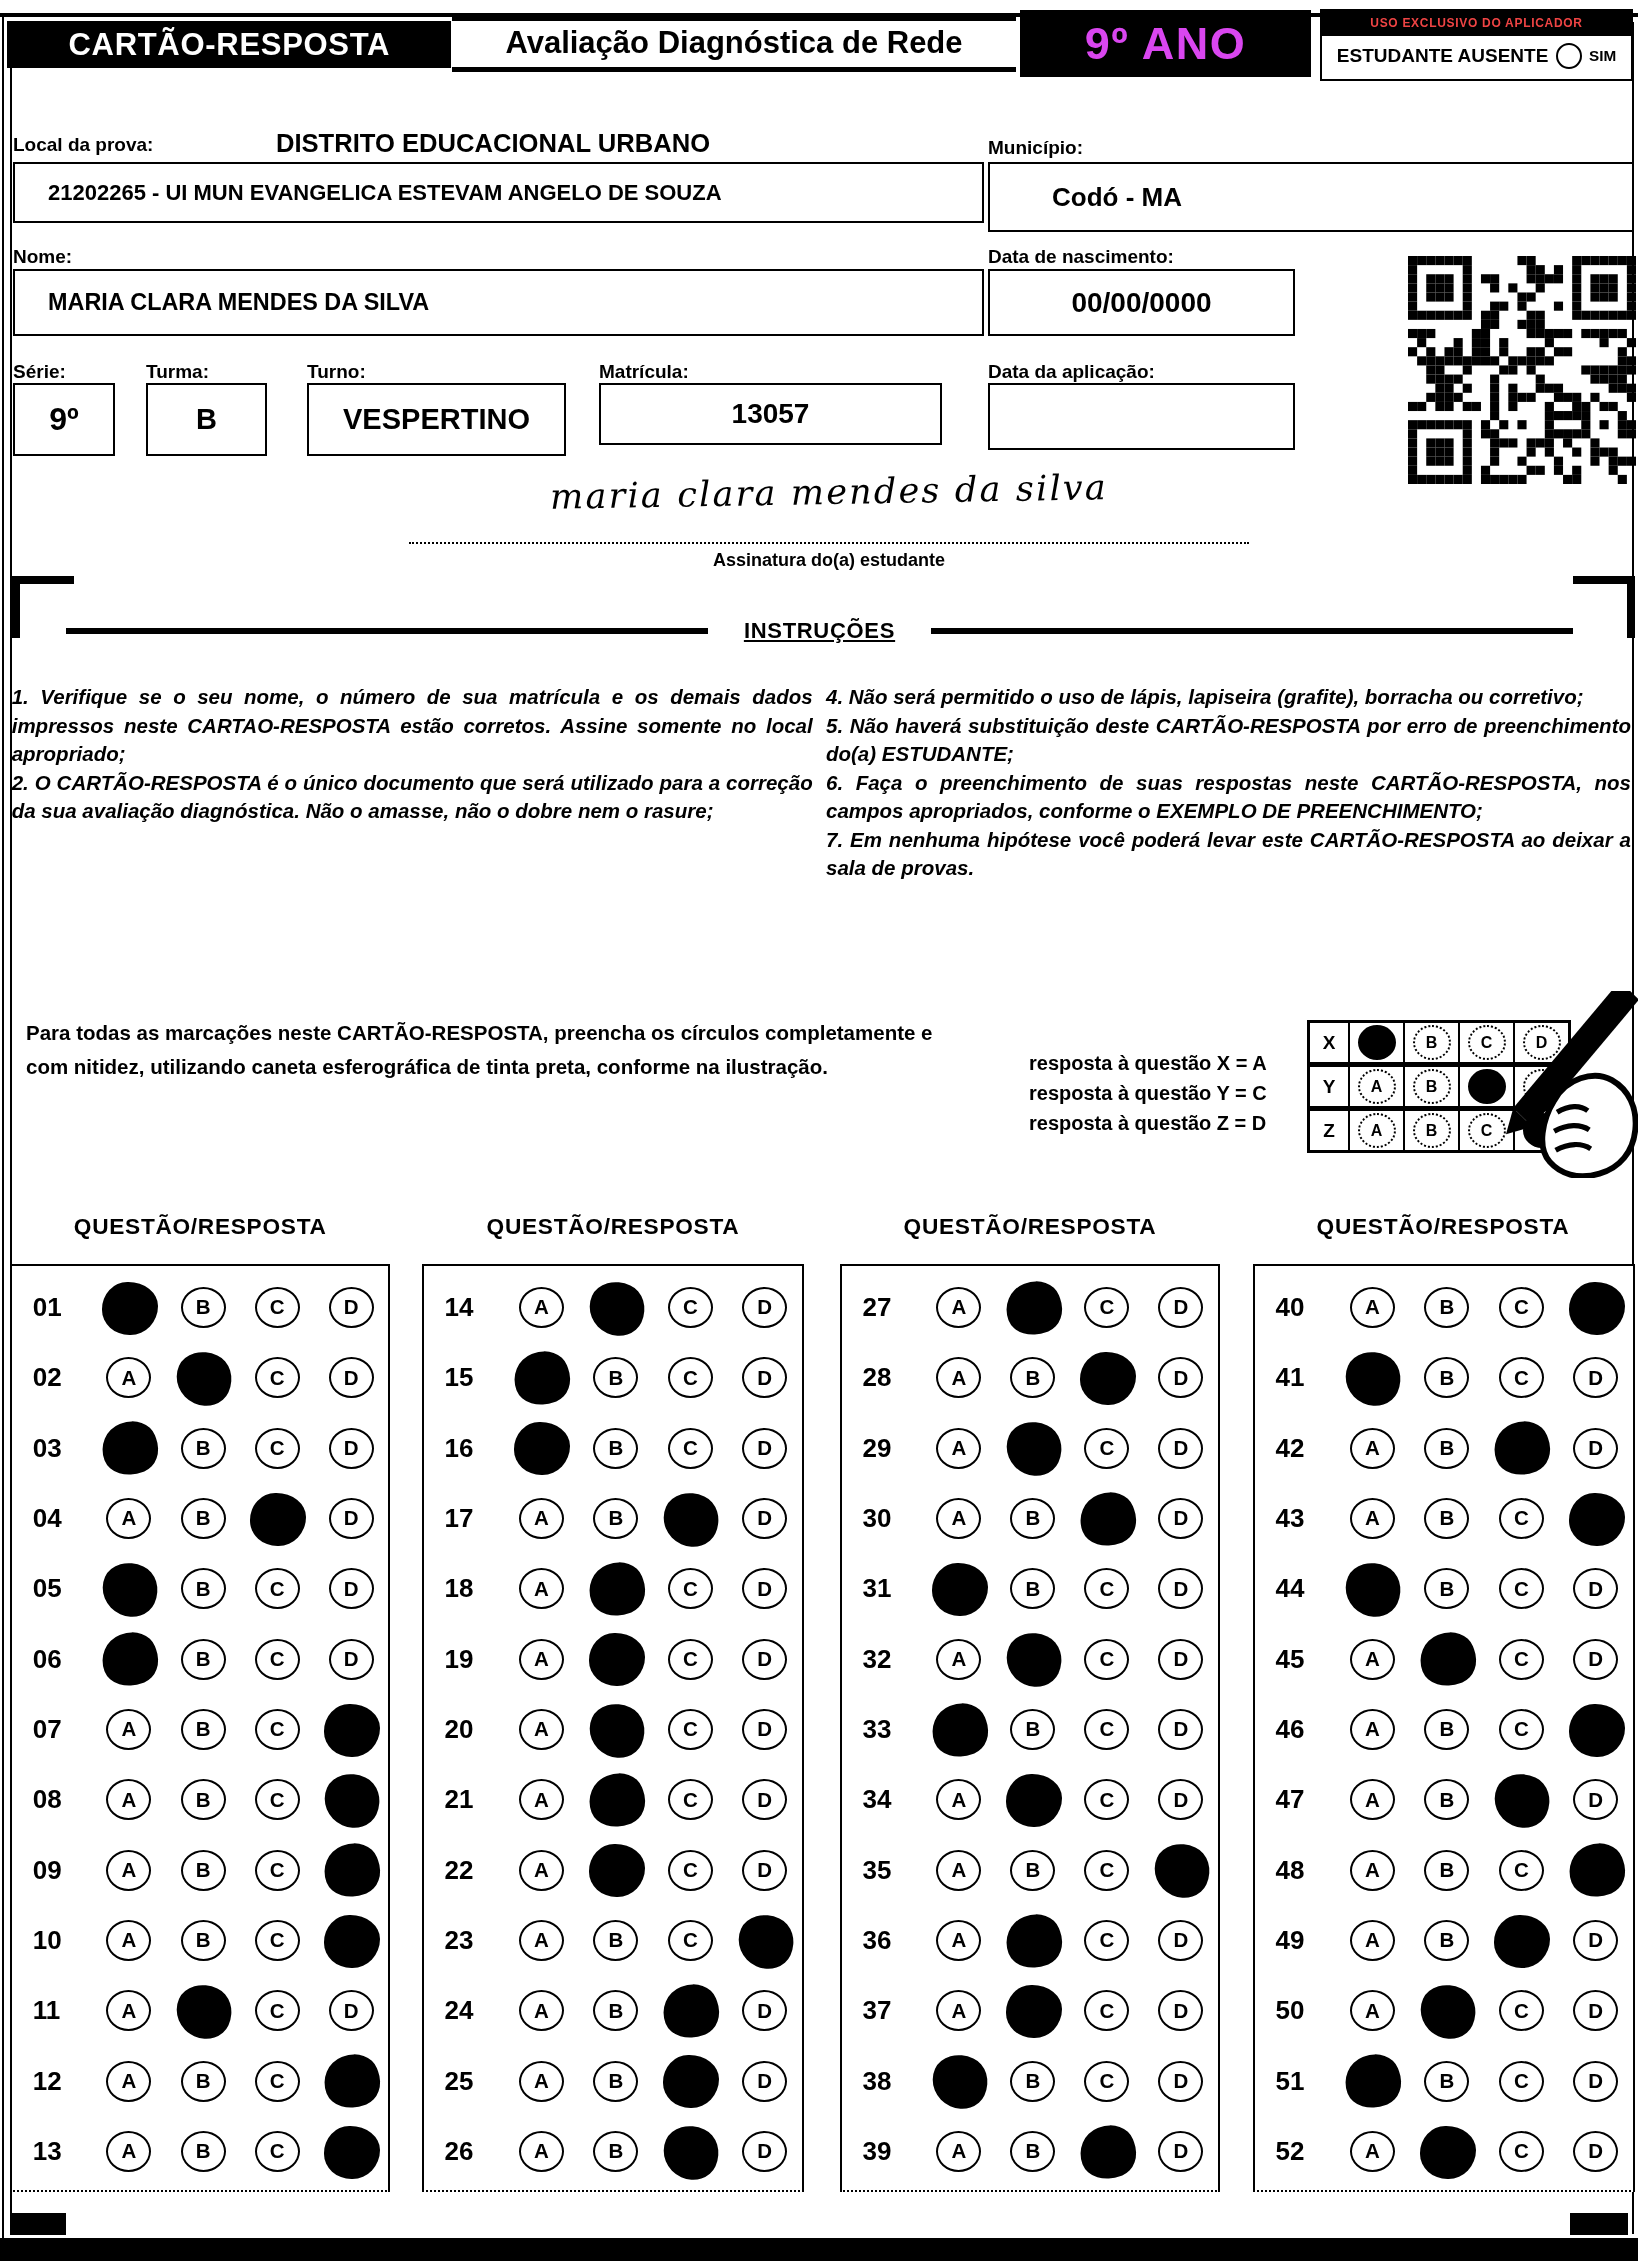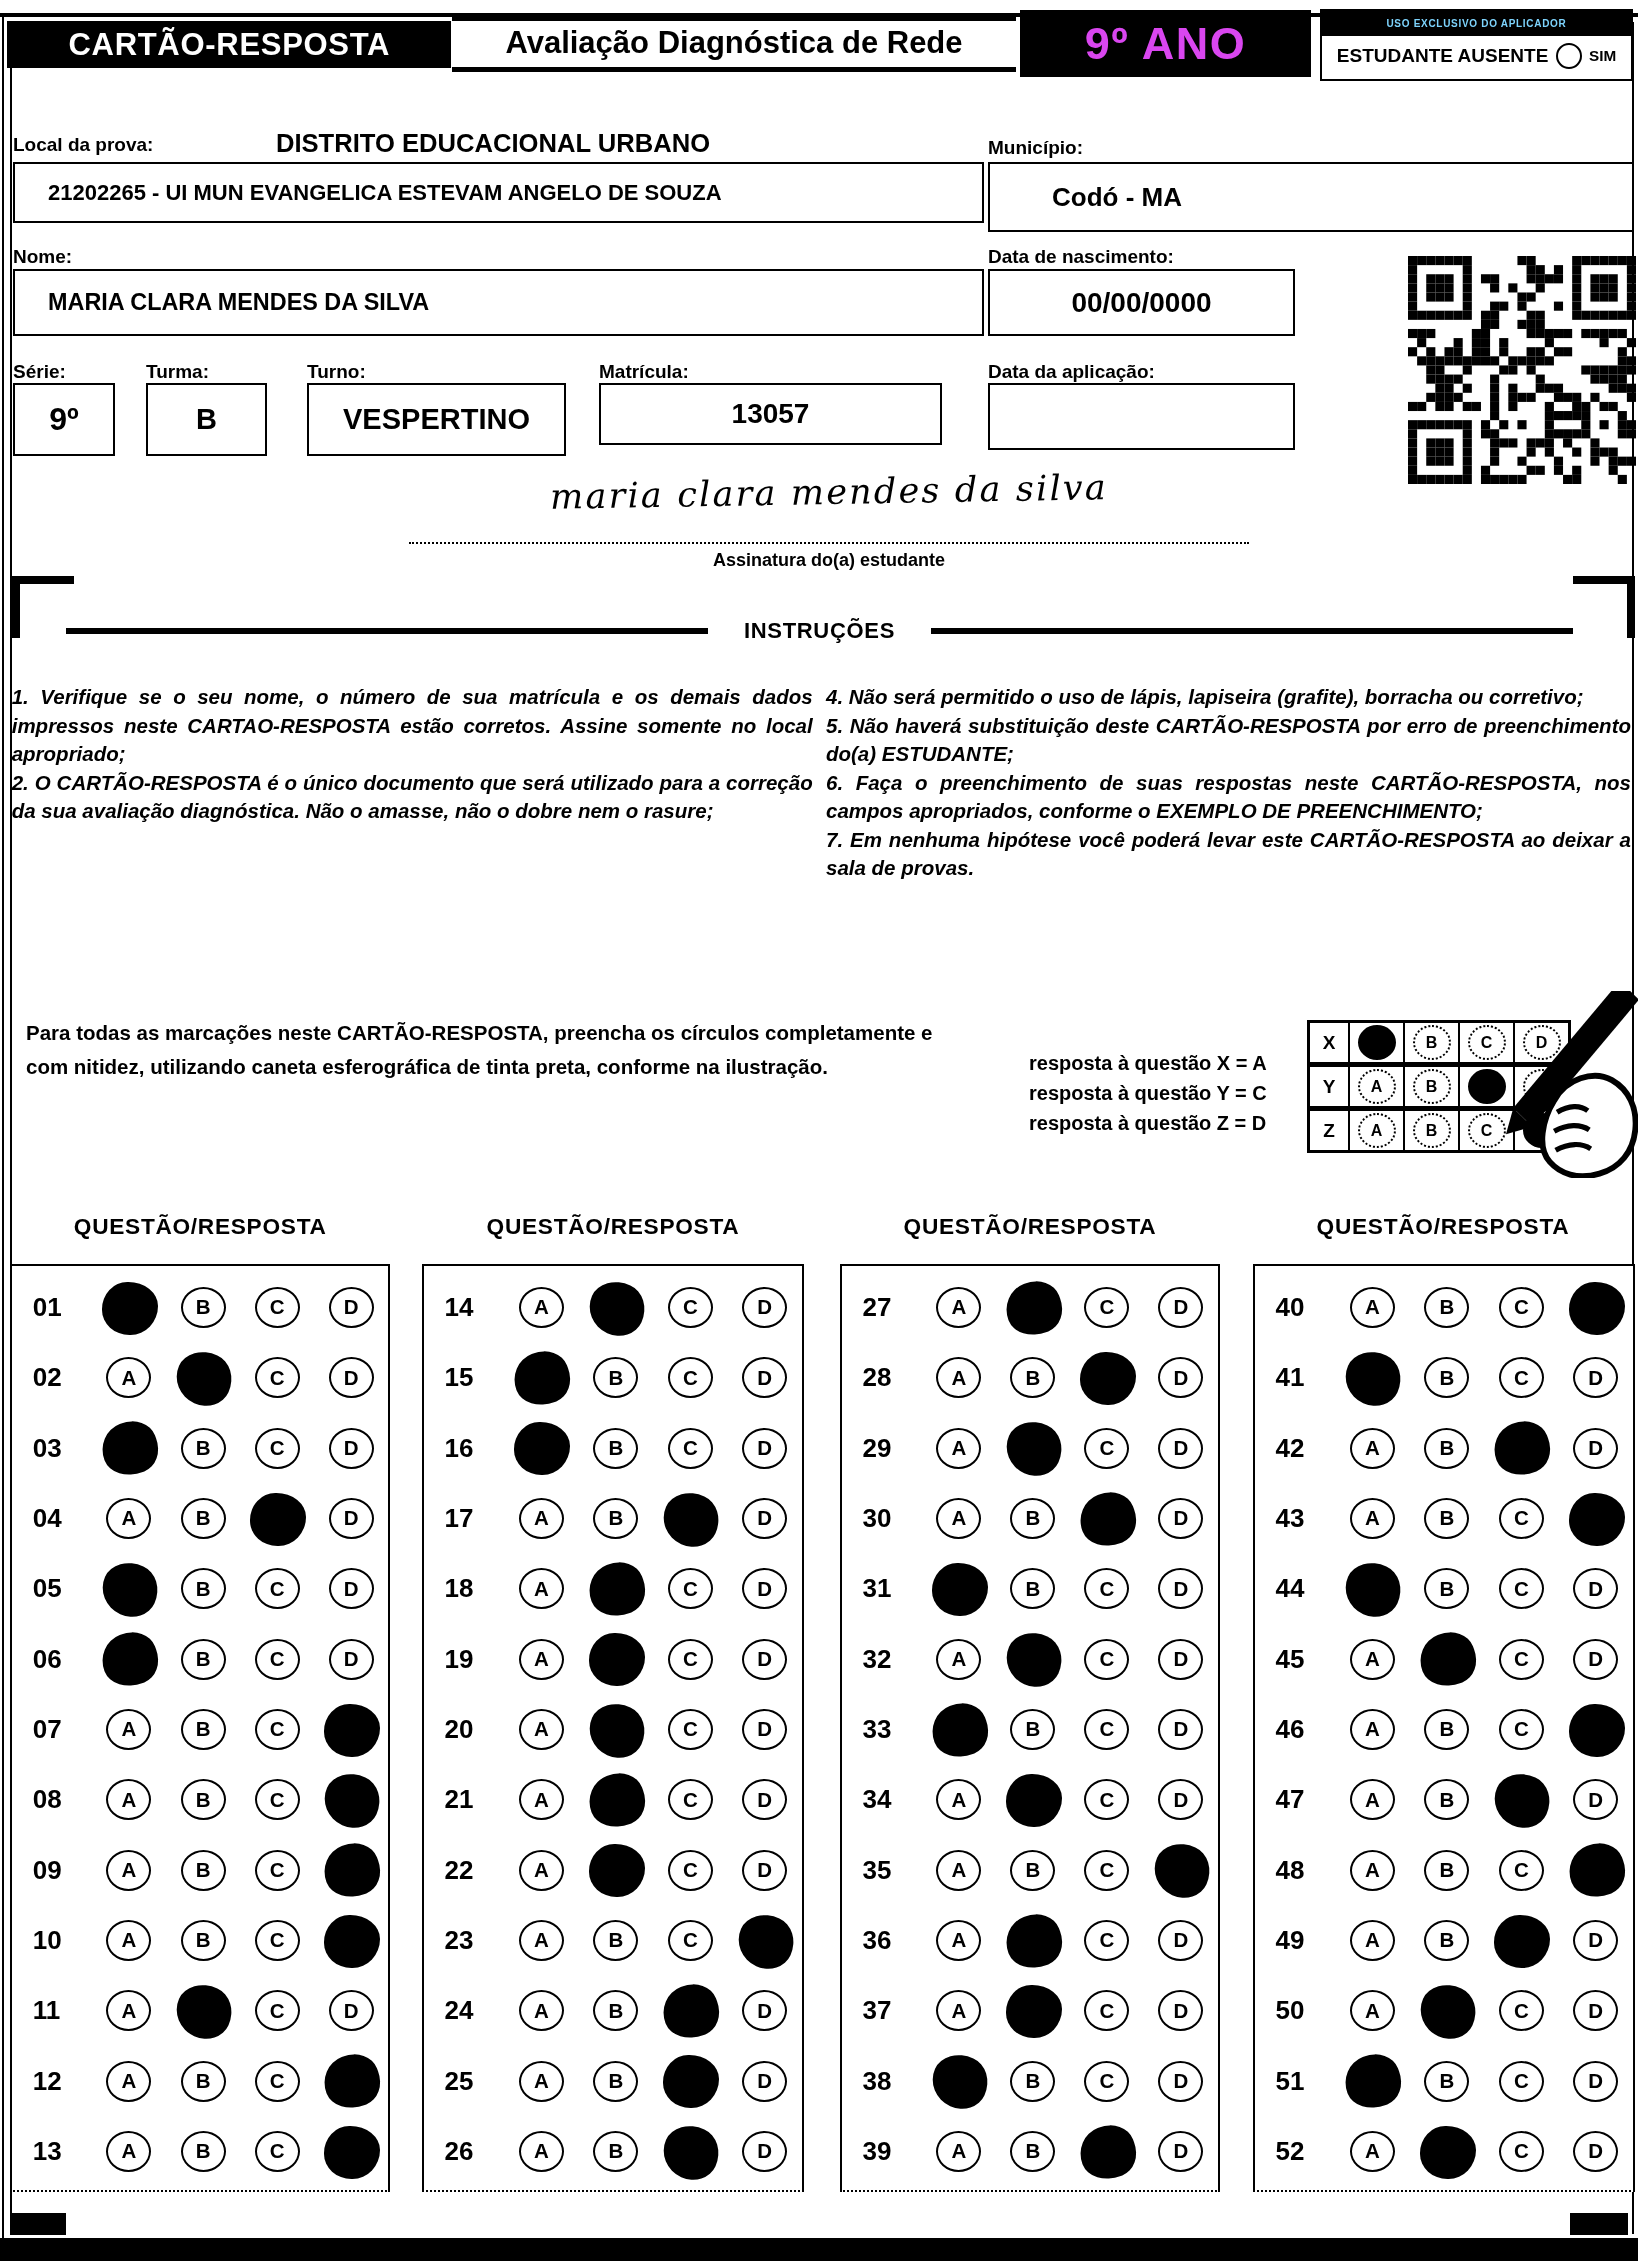--- a/index.html
+++ b/index.html
@@ -10,42 +10,42 @@
   
   .hdr-title{left:7.3px;top:20.5px;width:444px;height:47px;background:#000;color:#fff;
              font-size:31px;font-weight:700;line-height:47px;text-align:center;letter-spacing:0.7px;}
   .hdr-exam{left:452px;top:16px;width:564px;height:56px;box-sizing:border-box;
             border-top:5.1px solid #000;border-bottom:5.1px solid #000;background:#fff;
             font-size:31px;font-weight:700;line-height:44px;text-align:center;}
   .hdr-grade{left:1020px;top:10.2px;width:291px;height:67px;background:#000;color:#d946ef;
              font-size:45px;font-weight:700;line-height:67px;text-align:center;letter-spacing:1.5px;}
   .aplicador{left:1320px;top:8.8px;width:313px;height:72px;box-sizing:border-box;
              border:2.9px solid #000;background:#fff;}
-  .apl-bar{height:25px;background:#000;color:#7dd3fc;font-size:10px;font-weight:700;
+  .apl-bar{height:25px;background:#000;color:#ef4444;font-size:12px;font-weight:700;
            line-height:25px;text-align:center;letter-spacing:0.7px;}
   .apl-body{height:41px;display:flex;align-items:center;justify-content:center;gap:7.3px;
             font-size:19px;font-weight:700;}
   .apl-circle{width:22px;height:22px;border:2.2px solid #000;border-radius:50%;display:inline-block;}
   .apl-sim{font-size:15.3px;font-weight:700;}
   
   .flabel{font-size:19px;font-weight:700;}
   .fbox{box-sizing:border-box;border:2.9px solid #000;background:#fff;display:flex;align-items:center;
         font-weight:700;}
   .district{left:175px;top:129px;width:636px;text-align:center;font-size:25.6px;font-weight:700;}
   .qr{left:1408px;top:256px;width:228px;height:228px;}
   
   .sig-line{left:409px;top:479px;width:840px;height:63px;border-bottom:2.9px dotted #000;}
   .sig-text{left:409px;top:472px;width:840px;text-align:center;font-family:"DejaVu Serif",serif;
             font-style:italic;font-size:35px;letter-spacing:2.2px;transform:rotate(-1deg);}
   .sig-label{left:409px;top:550px;width:840px;text-align:center;font-size:18px;font-weight:700;}
   
   .reg-tl{left:11.7px;top:576px;width:54px;height:54px;border-top:8.8px solid #000;border-left:8.8px solid #000;}
   .reg-tr{left:1573px;top:576px;width:54px;height:54px;border-top:8.8px solid #000;border-right:8.8px solid #000;}
   
-  .inst-head{left:66px;top:618px;width:1507px;display:flex;align-items:center;gap:36px;}
+  .inst-head{left:66px;top:618px;width:1507px;display:flex;align-items:center;gap:36px;text-decoration:underline;}
   .inst-head .line{flex:1;height:5.1px;background:#000;}
   .inst-head .t{font-size:22px;font-weight:700;letter-spacing:0.7px;}
   .inst-col{font-size:20.5px;font-weight:700;line-height:28.5px;text-align:justify;font-style:italic;}
   .inst-col p{margin:0;}
   
   .ex-par{left:26px;top:1016px;width:935px;font-size:20.5px;font-weight:700;line-height:34px;}
   .ex-legend{left:1029px;top:1048px;font-size:20px;font-weight:700;line-height:30px;}
   .example-grid{left:1307px;top:1020px;border:3.7px solid #000;background:#fff;}
   .ex-row{display:flex;border-bottom:5.1px solid #000;}
   .ex-row:last-child{border-bottom:none;}

